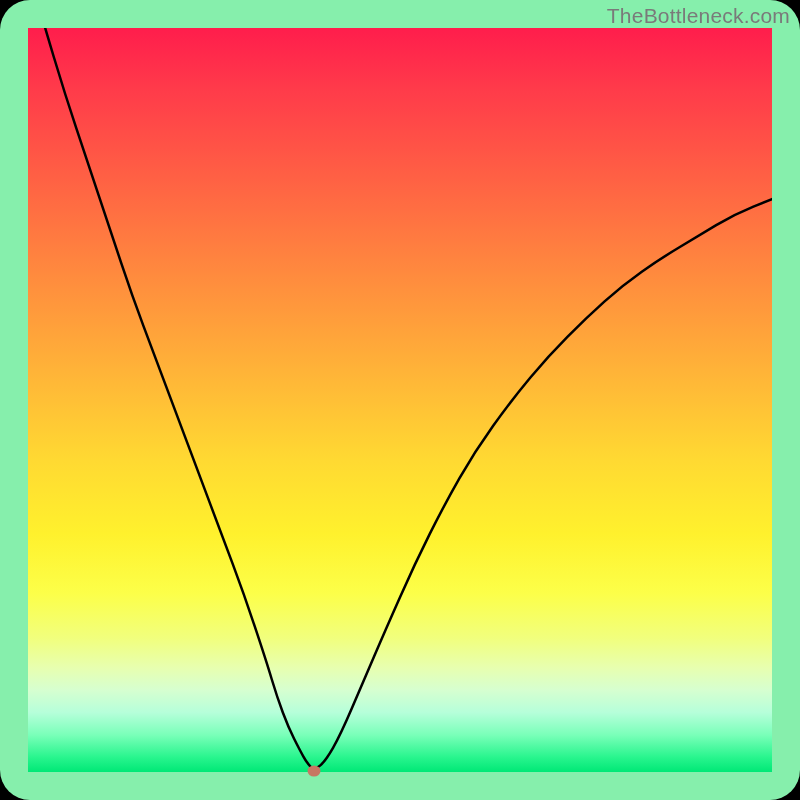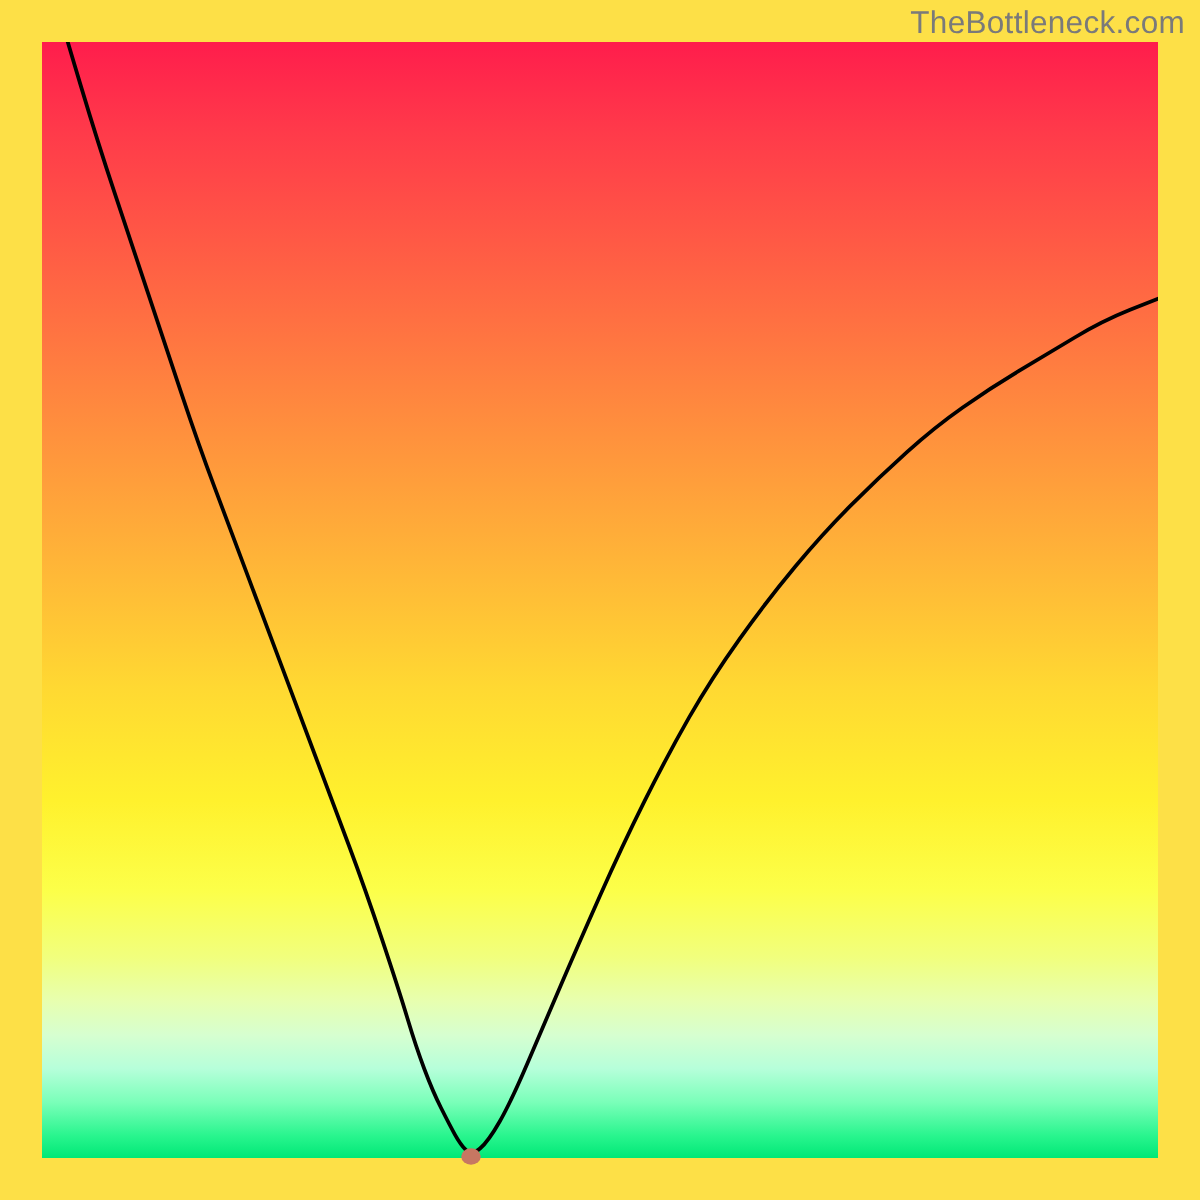--- a/index.html
+++ b/index.html
@@ -8,21 +8,22 @@
     width: 800px;
     height: 800px;
     overflow: hidden;
     background: #000;
     font-family: Arial, Helvetica, sans-serif;
   }
   .frame {
     position: relative;
     width: 800px;
     height: 800px;
-    background: #fde047;
+    background: #86efac;
+    border-radius: 30px;
   }
   .plot-area {
     position: absolute;
     left: 28px;
     top: 28px;
     width: 744px;
     height: 744px;
     
     background: linear-gradient(to bottom,
       #ff1d4c 0%,

